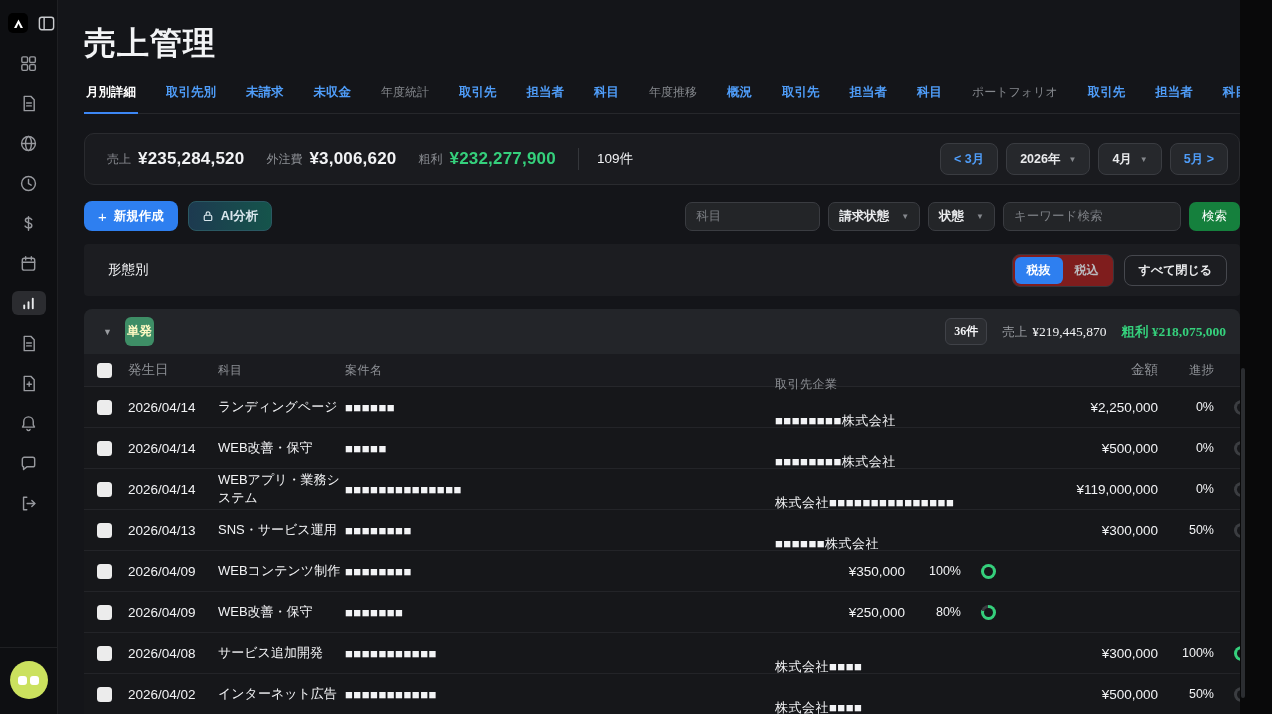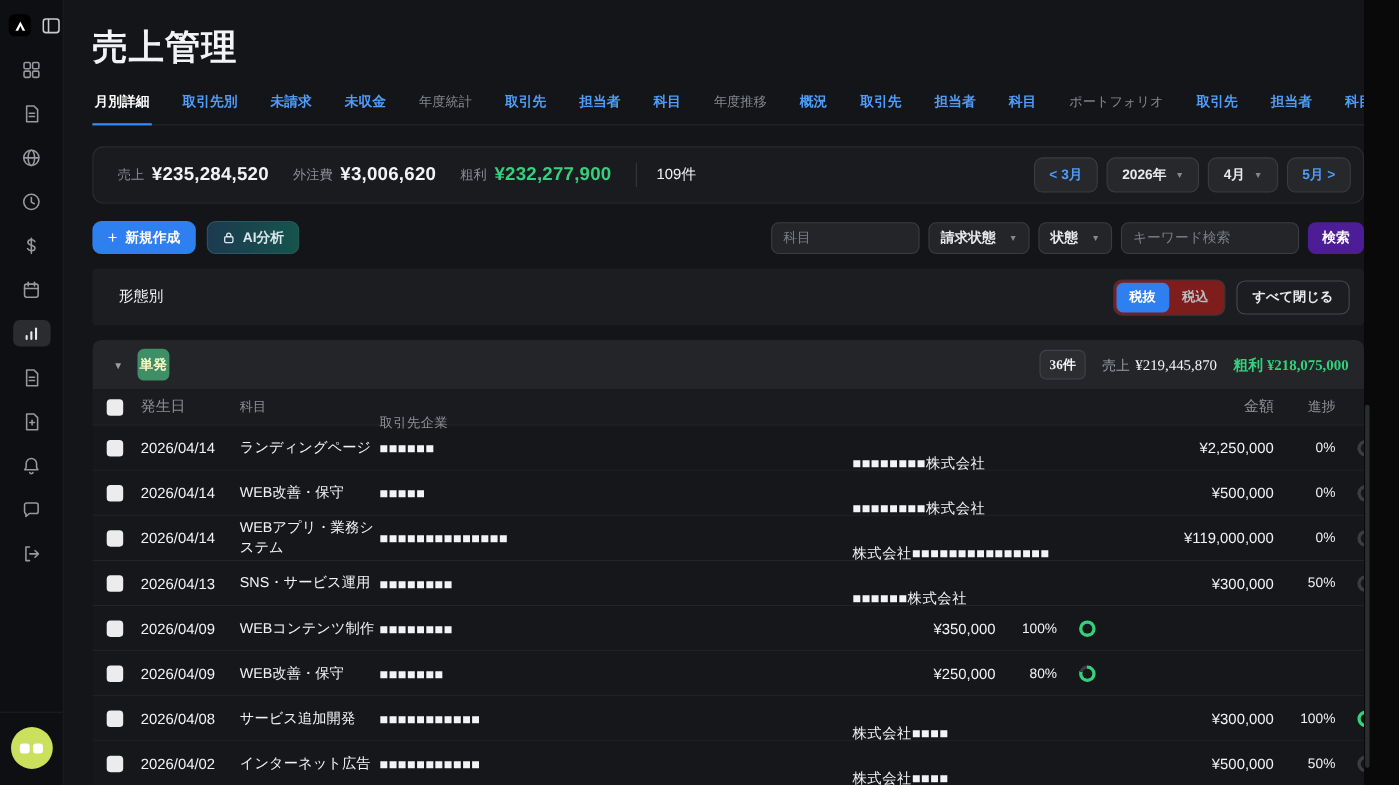--- a/index.html
+++ b/index.html
@@ -59,22 +59,22 @@
                  font-size:12.5px; font-weight:700; display:flex; align-items:center; gap:7px; }
   .plus { font-size:15px; font-weight:400; line-height:1; }
   .btn-ai { background:linear-gradient(90deg,#1d3a50,#15544b); border:1px solid #2a5862; border-radius:8px; height:30px;
             padding:0 13px; color:#d9e6ec; font-size:12.5px; font-weight:700; display:flex; align-items:center; gap:7px; }
   .filters { margin-left:auto; display:flex; align-items:center; gap:8px; }
   .input { background:#232528; border:1px solid #3a3c41; border-radius:7px; height:29px; padding:0 10px;
            font-size:12.5px; color:#e9eaec; font-family:inherit; }
   .input::placeholder { color:#7c7f84; }
   .select { background:#232528; border:1px solid #3a3c41; border-radius:7px; height:29px; padding:0 10px;
             font-size:12.5px; font-weight:700; color:#e9eaec; display:flex; align-items:center; gap:12px; }
-  .btn-search { background:#4c1d95; border:none; border-radius:7px; height:29px; padding:0 13px; color:#fff;
-                font-size:12.5px; font-weight:700; }
+  .btn-search { background:#15803d; border:none; border-radius:7px; height:29px; padding:0 13px; color:#fff;
+                font-size:12.5px; font-weight:400; }
 
   
   .band { margin-top:13px; height:52px; background:#1c1d21; border-radius:4px; display:flex; align-items:center; padding:0 13px 0 24px; }
   .band-title { font-size:13.5px; font-weight:400; }
   .seg { margin-left:auto; background:#7f1d1d; border:1px solid #35373c; border-radius:8px; padding:2px; display:flex; }
   .seg span { font-size:12px; font-weight:700; padding:5px 12px; border-radius:6px; }
   .seg .on { background:#2e7ff0; color:#fff; }
   .seg .off { color:#b9bbbf; }
   .btn-outline { margin-left:10px; background:transparent; border:1px solid #46484e; border-radius:8px; height:31px;
                  padding:0 14px; color:#e9eaec; font-size:12px; font-weight:700; }
@@ -280,21 +280,21 @@
       <div class="filters">
         <input class="input" style="width: 135px;" placeholder="科目">
         <button class="select">
             <span>請求状態</span>
             <span class="caret">▼</span>
           </button>
         <button class="select">
             <span>状態</span>
             <span class="caret">▼</span>
           </button>
-        <input class="input" style="width: 162px;" placeholder="キーワード検索">
+        <input class="input" style="width: 178px;" placeholder="キーワード検索">
         <button class="btn-search">検索</button>
       </div>
     </div>
 
     <div class="band">
       <span class="band-title">形態別</span>
       <div class="seg">
         <span class="on">税抜</span>
         <span class="off">税込</span>
       </div>
@@ -311,20 +311,21 @@
           <span class="g-val g-green">粗利 ¥218,075,000</span>
         </div>
       </div>
 
       <div class="thead">
         <div class="c-check">
             <span class="checkbox"></span>
           </div>
         <div class="c-date">発生日</div>
         <div class="c-cat">科目</div>
+        <div class="c-proj">案件名</div>
         <div class="c-comp">取引先企業</div>
         <div class="c-amount">金額</div>
         <div class="c-pct">進捗</div>
         <div class="c-ring"></div>
       </div>
 
       <div id="table-body">
   <div class="tr">
     <div class="c-check">
               <span class="checkbox"></span>

